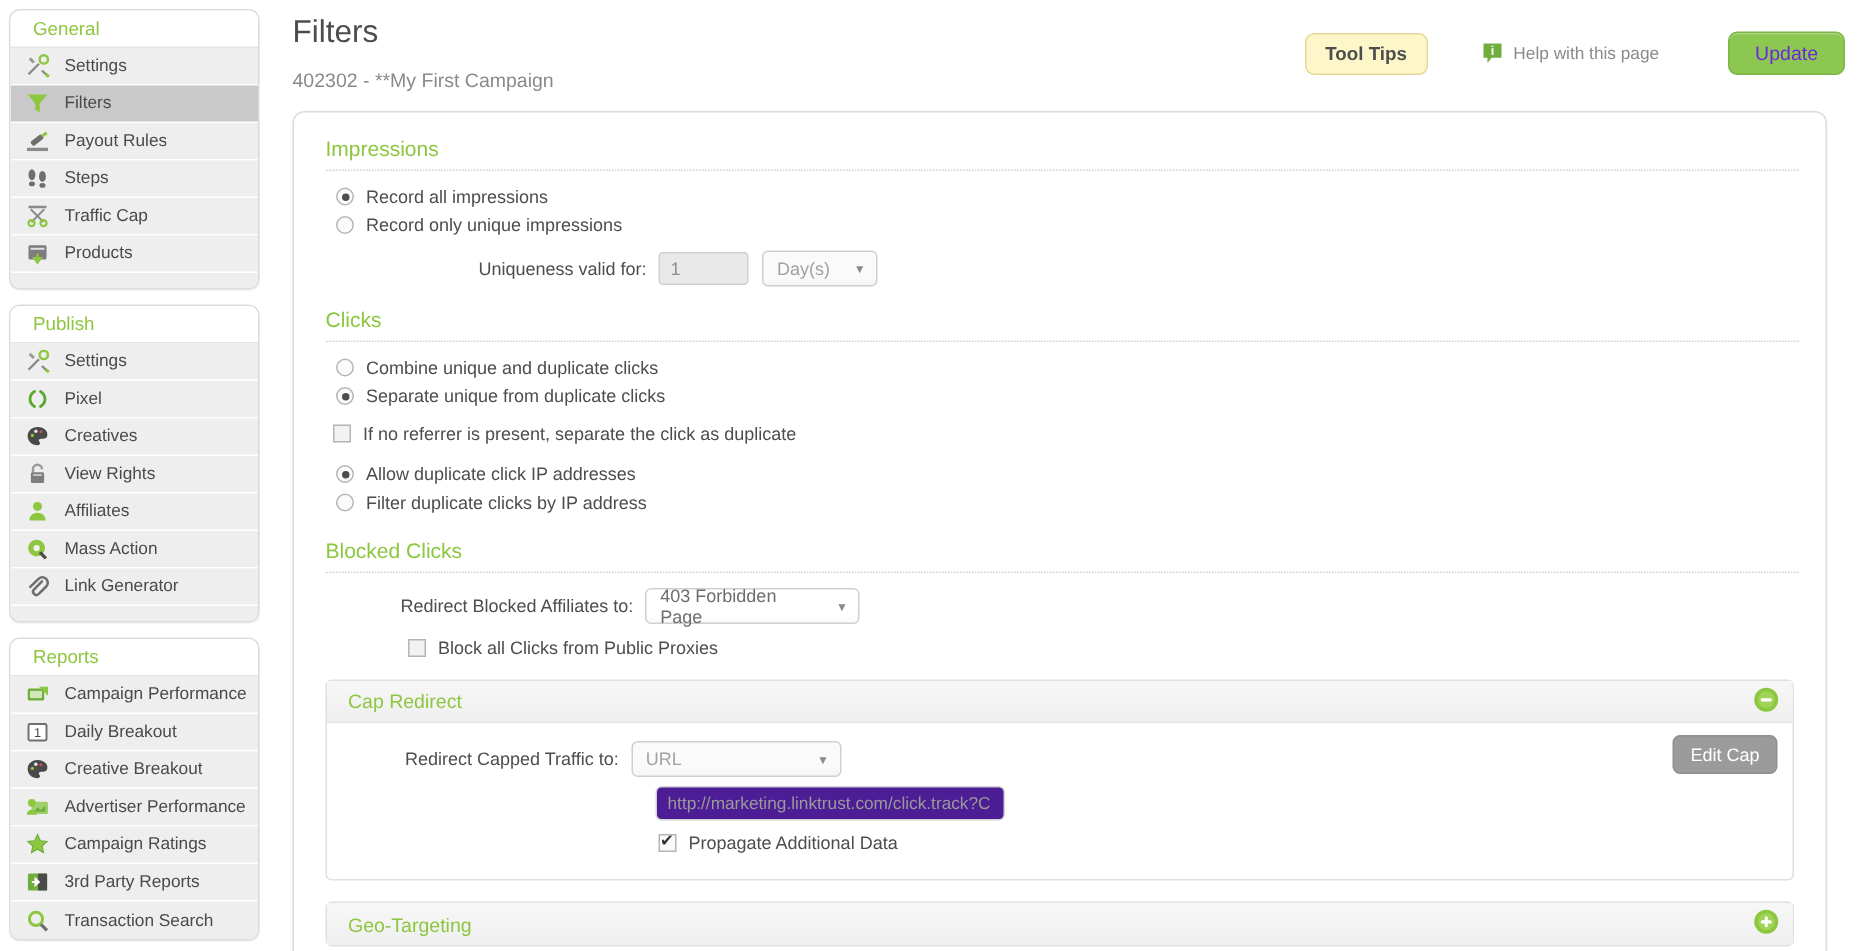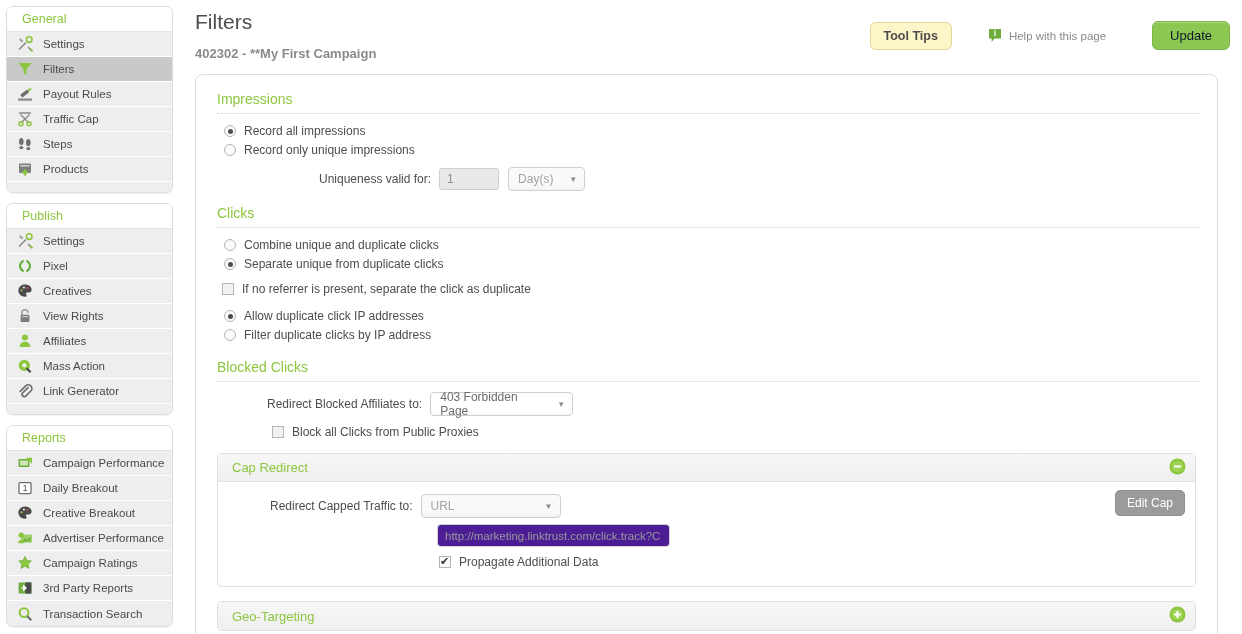--- a/index.html
+++ b/index.html
@@ -71,21 +71,21 @@
     padding: 0 12px 0 8px;
     overflow: hidden;
   }
   .page-head { position: relative; height: 74px; }
   .page-title {
     position: absolute; left: 8px; top: 10px;
     font-size: 21px; color: #4d4d4d; font-weight: normal;
   }
   .page-sub {
     position: absolute; left: 8px; top: 46px;
-    font-size: 13px; color: #8a8a8a; font-weight: bold;
+    font-size: 13px; color: #8a8a8a; font-weight: normal;
   }
   .head-actions {
     position: absolute; right: 0px; top: 21px;
     display: flex; align-items: center; gap: 0px;
   }
   .tooltips-btn {
     background: #fdf6c8;
     border: 1px solid #e3d89a;
     border-radius: 6px;
     color: #4d4d4d;
@@ -99,21 +99,21 @@
   .help-link {
     display: flex; align-items: center;
     color: #8a8a8a; font-size: 11.5px;
     margin-right: 46px; cursor: pointer;
   }
   .help-link .info-ico { margin-right: 7px; display: flex; }
   .update-btn {
     background: #8cc751;
     border: 1px solid #7bb546;
     border-radius: 6px;
-    color: #0f172a;
+    color: #6d28d9;
     font-size: 13px;
     padding: 6px 17px;
     cursor: pointer;
     box-shadow: inset 0 1px 0 rgba(255,255,255,0.28);
   }
 
   
   .panel {
     position: relative;
     margin-left: 8px;
@@ -255,42 +255,42 @@
                 <rect x="11.6" y="6.2" width="4" height="2" fill="#8dc63f"></rect>
               </g>
             </svg>
         </span>
         <span class="lbl">Payout Rules</span>
       </div>
 
       <div class="nav-item">
         <span class="ico">
           <svg width="16" height="16" viewBox="0 0 16 16">
+              <ellipse cx="4.3" cy="5.5" rx="2.3" ry="3.6" fill="#6e6e6e"></ellipse>
+              <ellipse cx="4.3" cy="11.6" rx="2" ry="1.6" fill="#6e6e6e"></ellipse>
+              <ellipse cx="11.3" cy="6.6" rx="2.3" ry="3.6" fill="#6e6e6e"></ellipse>
+              <ellipse cx="11.3" cy="12.6" rx="2" ry="1.6" fill="#6e6e6e"></ellipse>
+            </svg>
+        </span>
+        <span class="lbl">Steps</span>
+      </div>
+
+      <div class="nav-item">
+        <span class="ico">
+          <svg width="16" height="16" viewBox="0 0 16 16">
               <g stroke="#8a8a8a" stroke-width="1.3" fill="none">
                 <path d="M3.5 3.5L12 12"></path>
                 <path d="M12.5 3.5L4 12"></path>
                 <path d="M2 2h12" stroke="#8a8a8a" stroke-width="1.6"></path>
               </g>
               <circle cx="4" cy="12.8" r="2" fill="none" stroke="#8dc63f" stroke-width="1.5"></circle>
               <circle cx="12" cy="12.8" r="2" fill="none" stroke="#8dc63f" stroke-width="1.5"></circle>
             </svg>
         </span>
         <span class="lbl">Traffic Cap</span>
-      </div>
-
-      <div class="nav-item">
-        <span class="ico">
-          <svg width="16" height="16" viewBox="0 0 16 16">
-              <ellipse cx="4.3" cy="5.5" rx="2.3" ry="3.6" fill="#6e6e6e"></ellipse>
-              <ellipse cx="4.3" cy="11.6" rx="2" ry="1.6" fill="#6e6e6e"></ellipse>
-              <ellipse cx="11.3" cy="6.6" rx="2.3" ry="3.6" fill="#6e6e6e"></ellipse>
-              <ellipse cx="11.3" cy="12.6" rx="2" ry="1.6" fill="#6e6e6e"></ellipse>
-            </svg>
-        </span>
-        <span class="lbl">Steps</span>
       </div>
 
       <div class="nav-item">
         <span class="ico">
           <svg width="16" height="16" viewBox="0 0 16 16">
               <rect x="2" y="2.5" width="12" height="9.5" rx="1" fill="#7d7d7d"></rect>
               <rect x="3.4" y="4.2" width="9.2" height="1.3" fill="#e4e4e4"></rect>
               <path d="M8 8v4M5.8 11l2.2 3 2.2-3z" stroke="#8dc63f" stroke-width="1.5" fill="#8dc63f"></path>
             </svg>
         </span>

